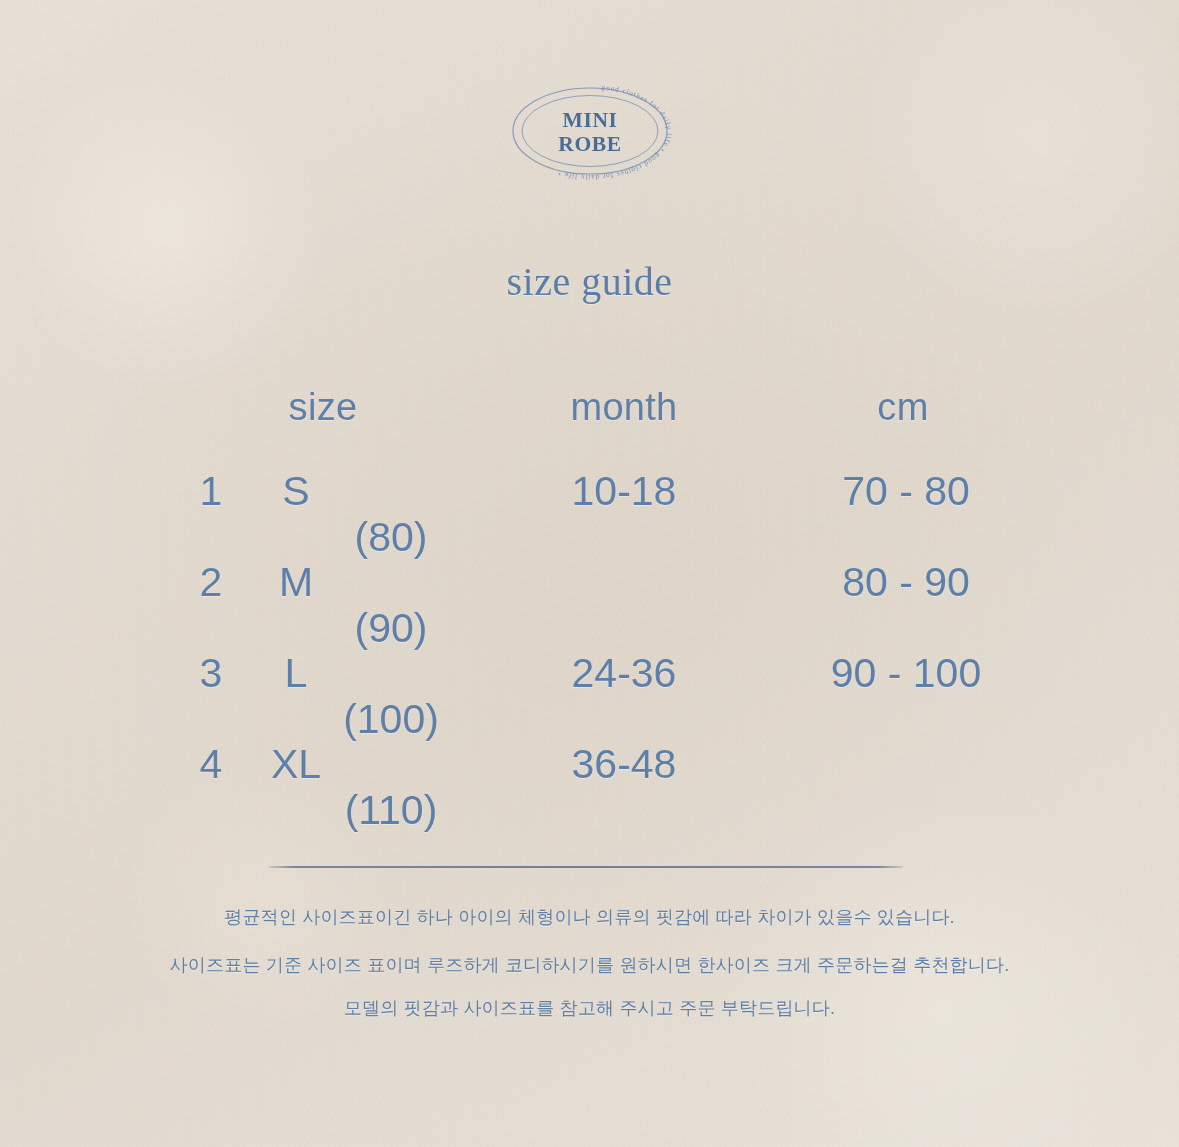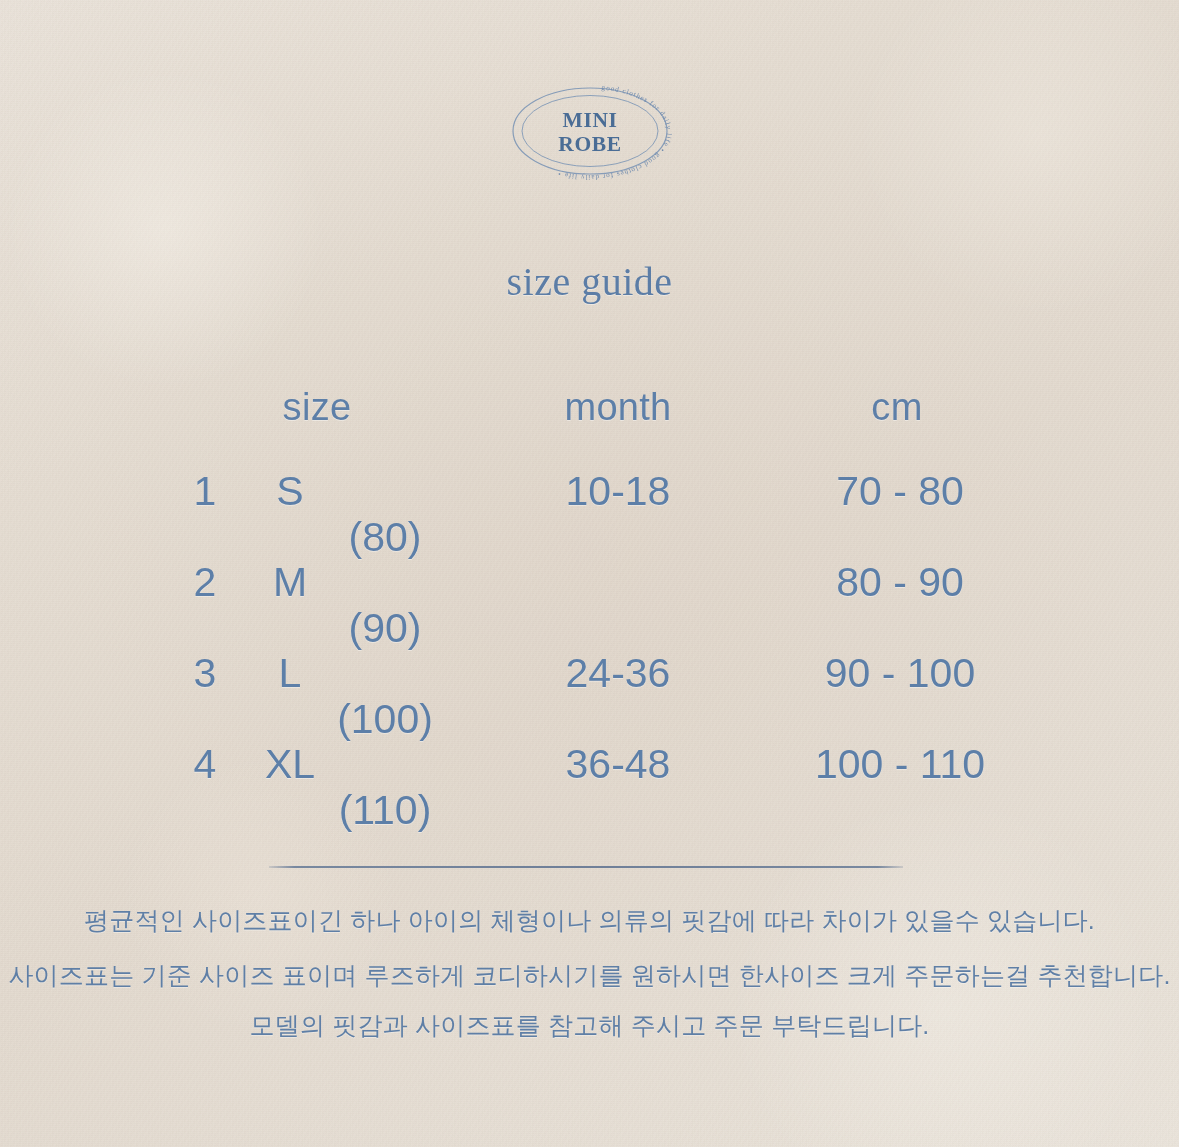--- a/index.html
+++ b/index.html
@@ -76,21 +76,21 @@
     font-size: 40px;
     letter-spacing: 0.5px;
     color: #5c7da6;
     text-shadow: 0 1px 0 rgba(255,255,255,0.40);
   }
 
   
   #table {
     position: absolute;
     top: 378px;
-    left: 0;
+    left: 6px;
     width: 1005px;
     z-index: 4;
     color: #5d7fa8;
   }
   .row {
     position: relative;
     height: 90px;
   }
   .cell {
     position: absolute;
@@ -128,21 +128,21 @@
   #notes {
     position: absolute;
     top: 900px;
     left: 0;
     width: 100%;
     z-index: 4;
   }
   #notes .note {
     text-align: center;
     color: #5f7fa6;
-    font-size: 25px;
+    font-size: 18px;
     letter-spacing: 0.2px;
     line-height: 1.0;
     text-shadow: 0 1px 0 rgba(255,255,255,0.35);
   }
   #notes .n1 { margin-top: 8px; }
   #notes .n2 { margin-top: 30px; }
   #notes .n3 { margin-top: 25px; }
 </style>
 </head>
 <body>
@@ -197,21 +197,20 @@
       <div class="cell c-krw">(100)</div>
       <div class="cell c-month">24-36</div>
       <div class="cell c-cm">90 - 100</div>
     </div>
 
     <div class="row body-row">
       <div class="cell c-num">4</div>
       <div class="cell c-abbr">XL</div>
       <div class="cell c-krw">(110)</div>
       <div class="cell c-month">36-48</div>
-      <div class="cell c-cm">100 - 110</div>
     </div>
 
   </div>
 
   <div id="divider"></div>
 
   <div id="notes">
     <div class="note n1">평균적인 사이즈표이긴 하나 아이의 체형이나 의류의 핏감에 따라 차이가 있을수 있습니다.</div>
     <div class="note n2">사이즈표는 기준 사이즈 표이며 루즈하게 코디하시기를 원하시면 한사이즈 크게 주문하는걸 추천합니다.</div>
     <div class="note n3">모델의 핏감과 사이즈표를 참고해 주시고 주문 부탁드립니다.</div>

